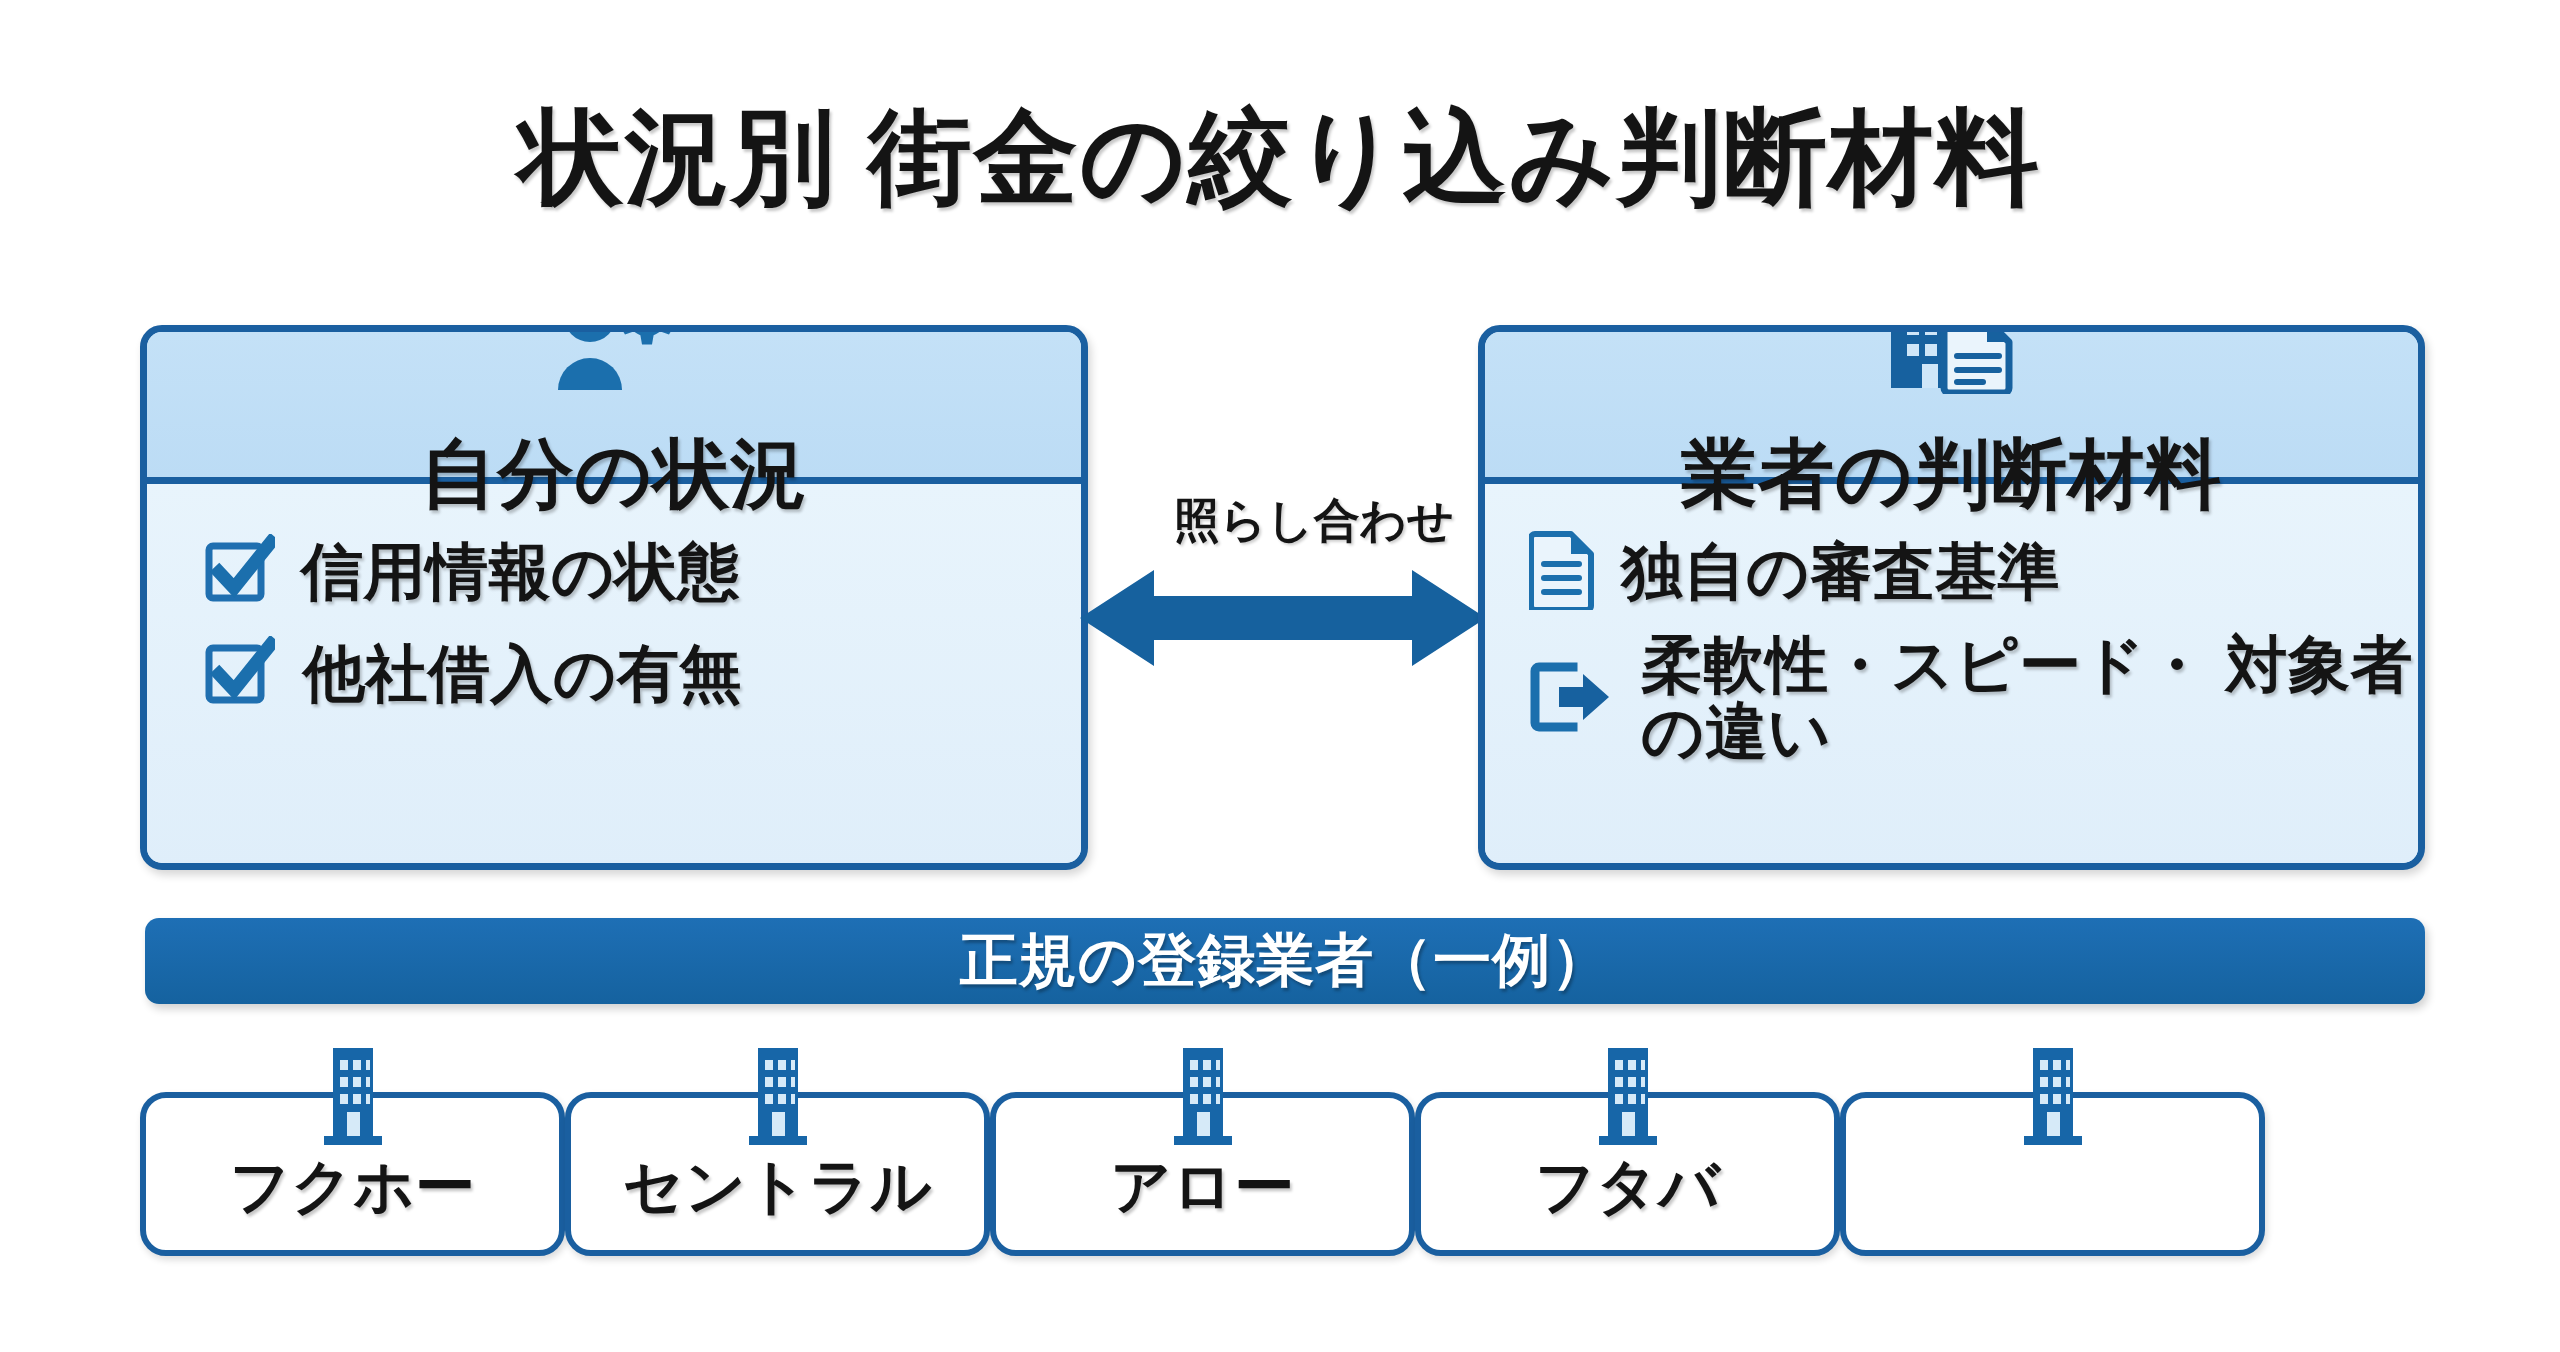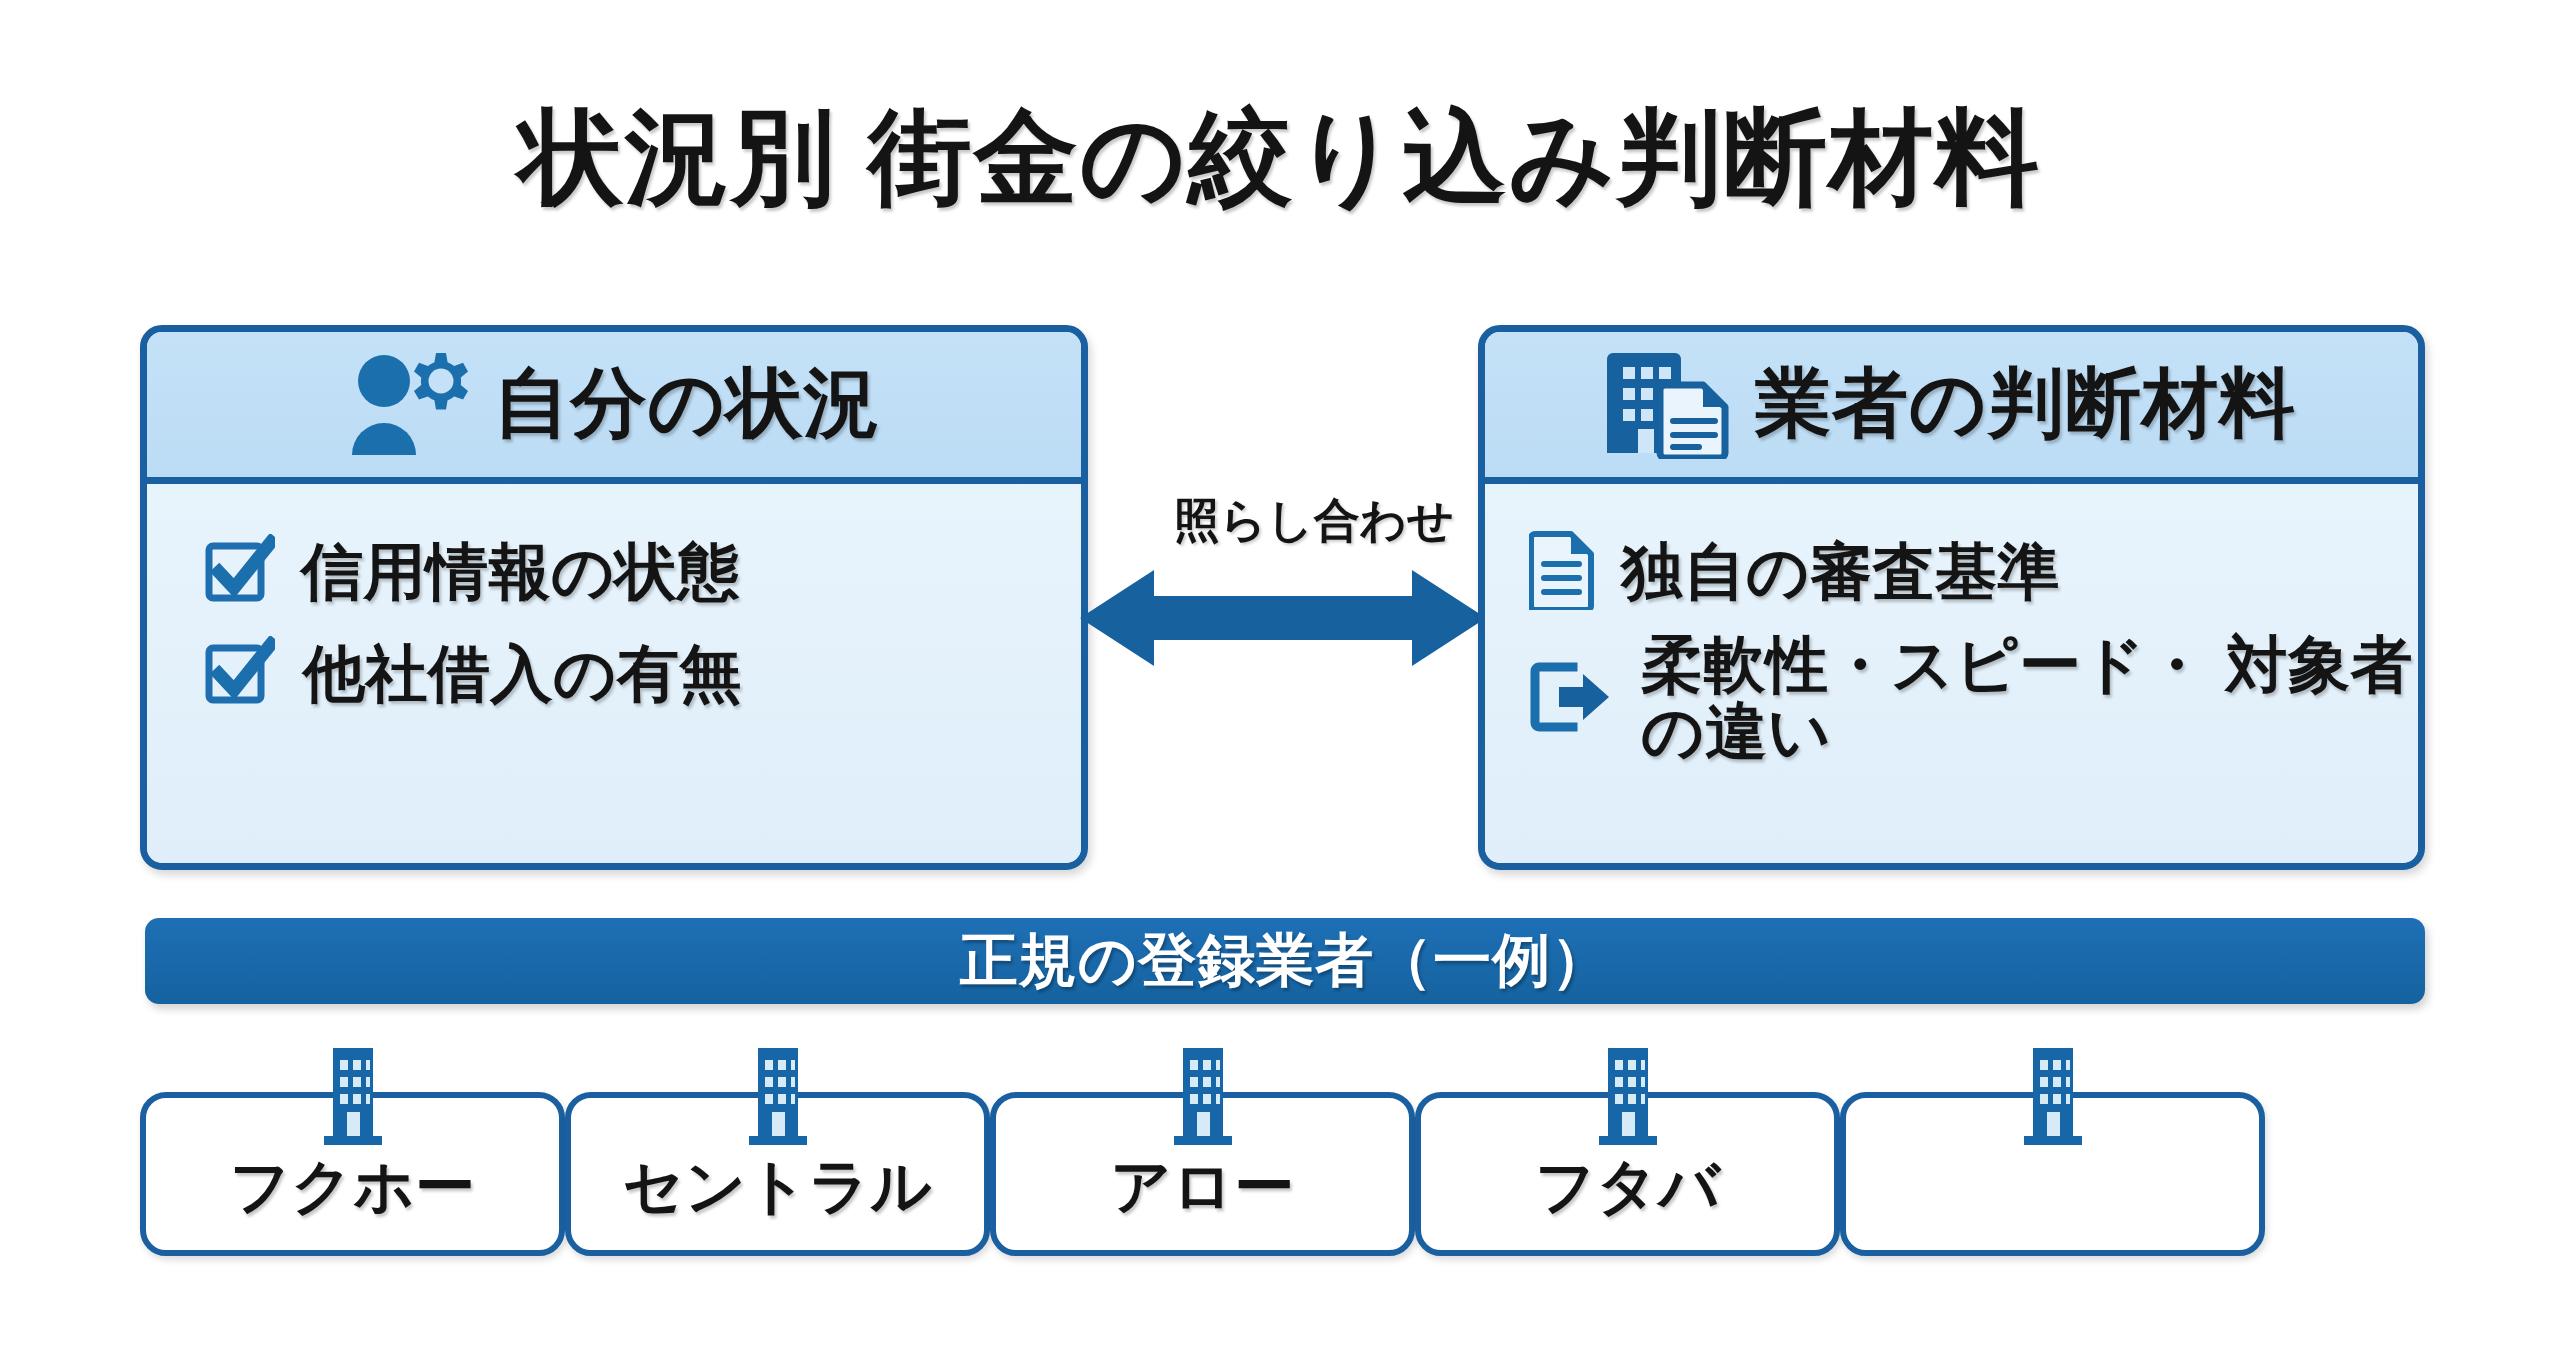--- a/index.html
+++ b/index.html
@@ -56,20 +56,21 @@
 
   .card-head {
     height: 152px;
     background: linear-gradient(180deg, #c4e1f7 0%, #bcdcf5 100%);
     border-bottom: 7px solid #1a5fa0;
     display: flex;
     align-items: center;
     justify-content: center;
     gap: 26px;
     box-sizing: border-box;
+    flex-direction: column;
   }
   .card-head-title {
     font-size: 76px;
     font-weight: bold;
     color: #141414;
     letter-spacing: 1px;
     text-shadow: 2px 3px 3px rgba(0,0,0,0.22);
     white-space: nowrap;
   }
   .card-body {

